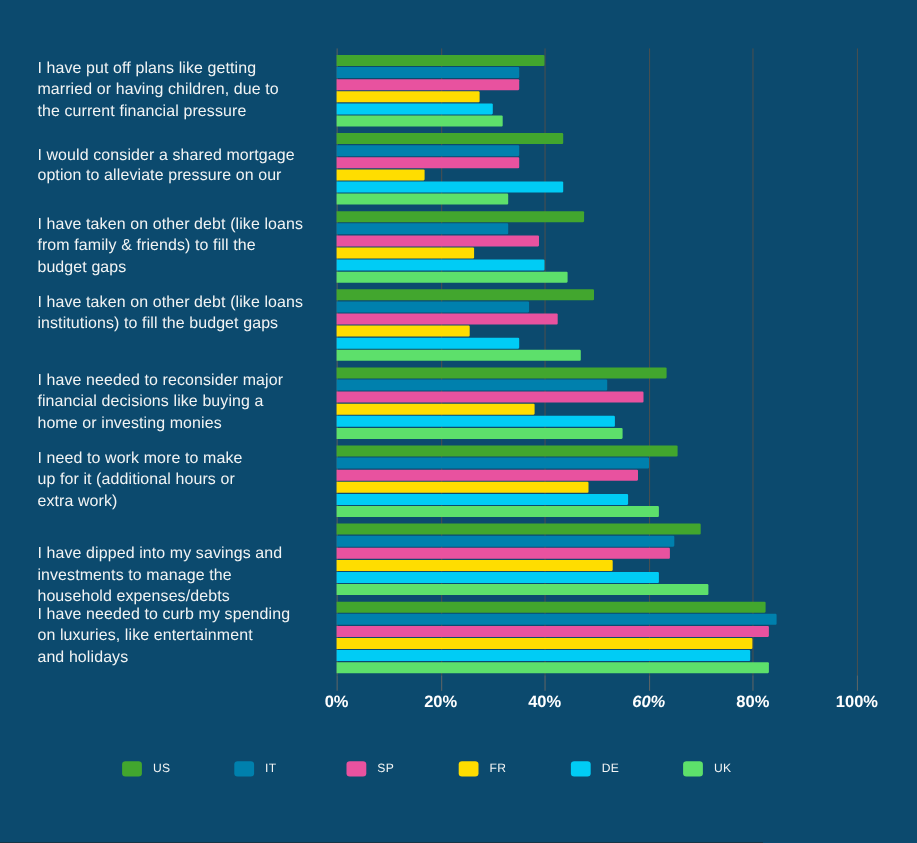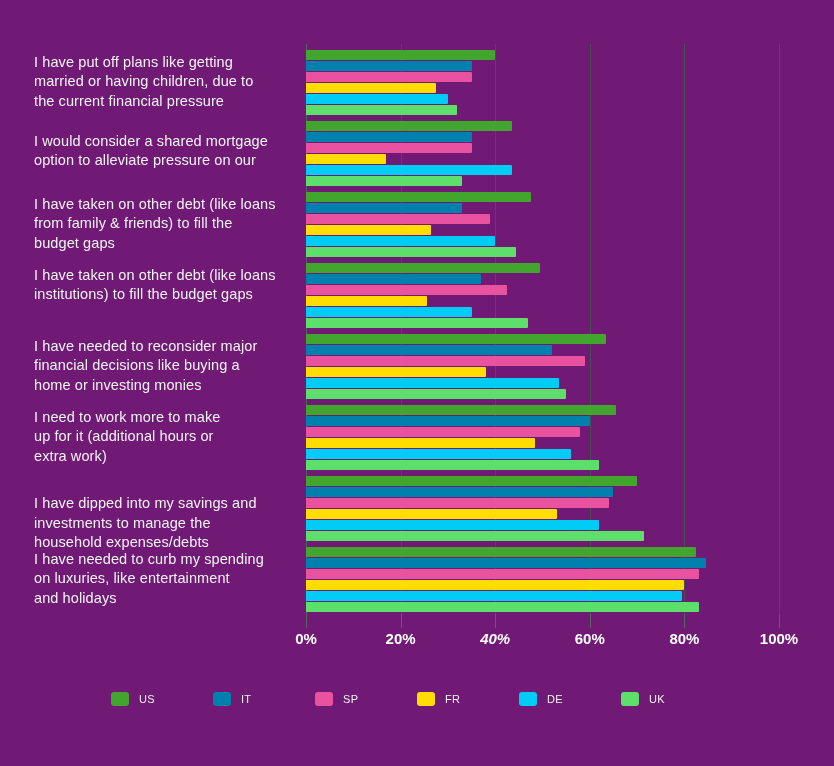--- a/index.html
+++ b/index.html
@@ -5,21 +5,21 @@
   * { margin:0; padding:0; box-sizing:border-box; }
   html, body {
     width:834px; height:766px;
     background:#222b2c;
     font-family:"Liberation Sans", sans-serif;
     overflow:hidden;
   }
   #chart-root {
     position:relative;
     width:834px; height:766px;
-    background:#701a75;
+    background:#0c4a6e;
   }
 
   
   .plot {
     position:absolute;
     left:306px; top:44px;
     width:473px; height:570px;
   }
   .gridline {
     position:absolute;
@@ -219,23 +219,23 @@
         <div class="bar" title="UK: 83%" style="top: 55px; height: 10px; width: 392.59px; background: rgb(93, 224, 107);"></div>
       </div>
     </div>
 
   <div class="xaxis" id="xaxis">
       <div class="tick" style="left: 0px;"></div>
       <div class="tick-label" style="left: 0px;">0%</div>
       <div class="tick" style="left: 94.6px;"></div>
       <div class="tick-label" style="left: 94.6px;">20%</div>
       <div class="tick" style="left: 189.2px;"></div>
-      <div class="tick-label" style="left: 189.2px; font-style: italic;">40%</div>
+      <div class="tick-label" style="left: 189.2px;">40%</div>
       <div class="tick" style="left: 283.8px;"></div>
-      <div class="tick-label" style="left: 283.8px;">60%</div>
+      <div class="tick-label" style="left: 283.8px; font-style: italic;">60%</div>
       <div class="tick" style="left: 378.4px;"></div>
       <div class="tick-label" style="left: 378.4px;">80%</div>
       <div class="tick" style="left: 473px;"></div>
       <div class="tick-label" style="left: 473px;">100%</div>
     </div>
 
   <div class="legend" id="legend">
       <div class="legend-item">
         <span class="legend-swatch" style="background: rgb(66, 166, 46);"></span>
         <span class="legend-text">US</span>

